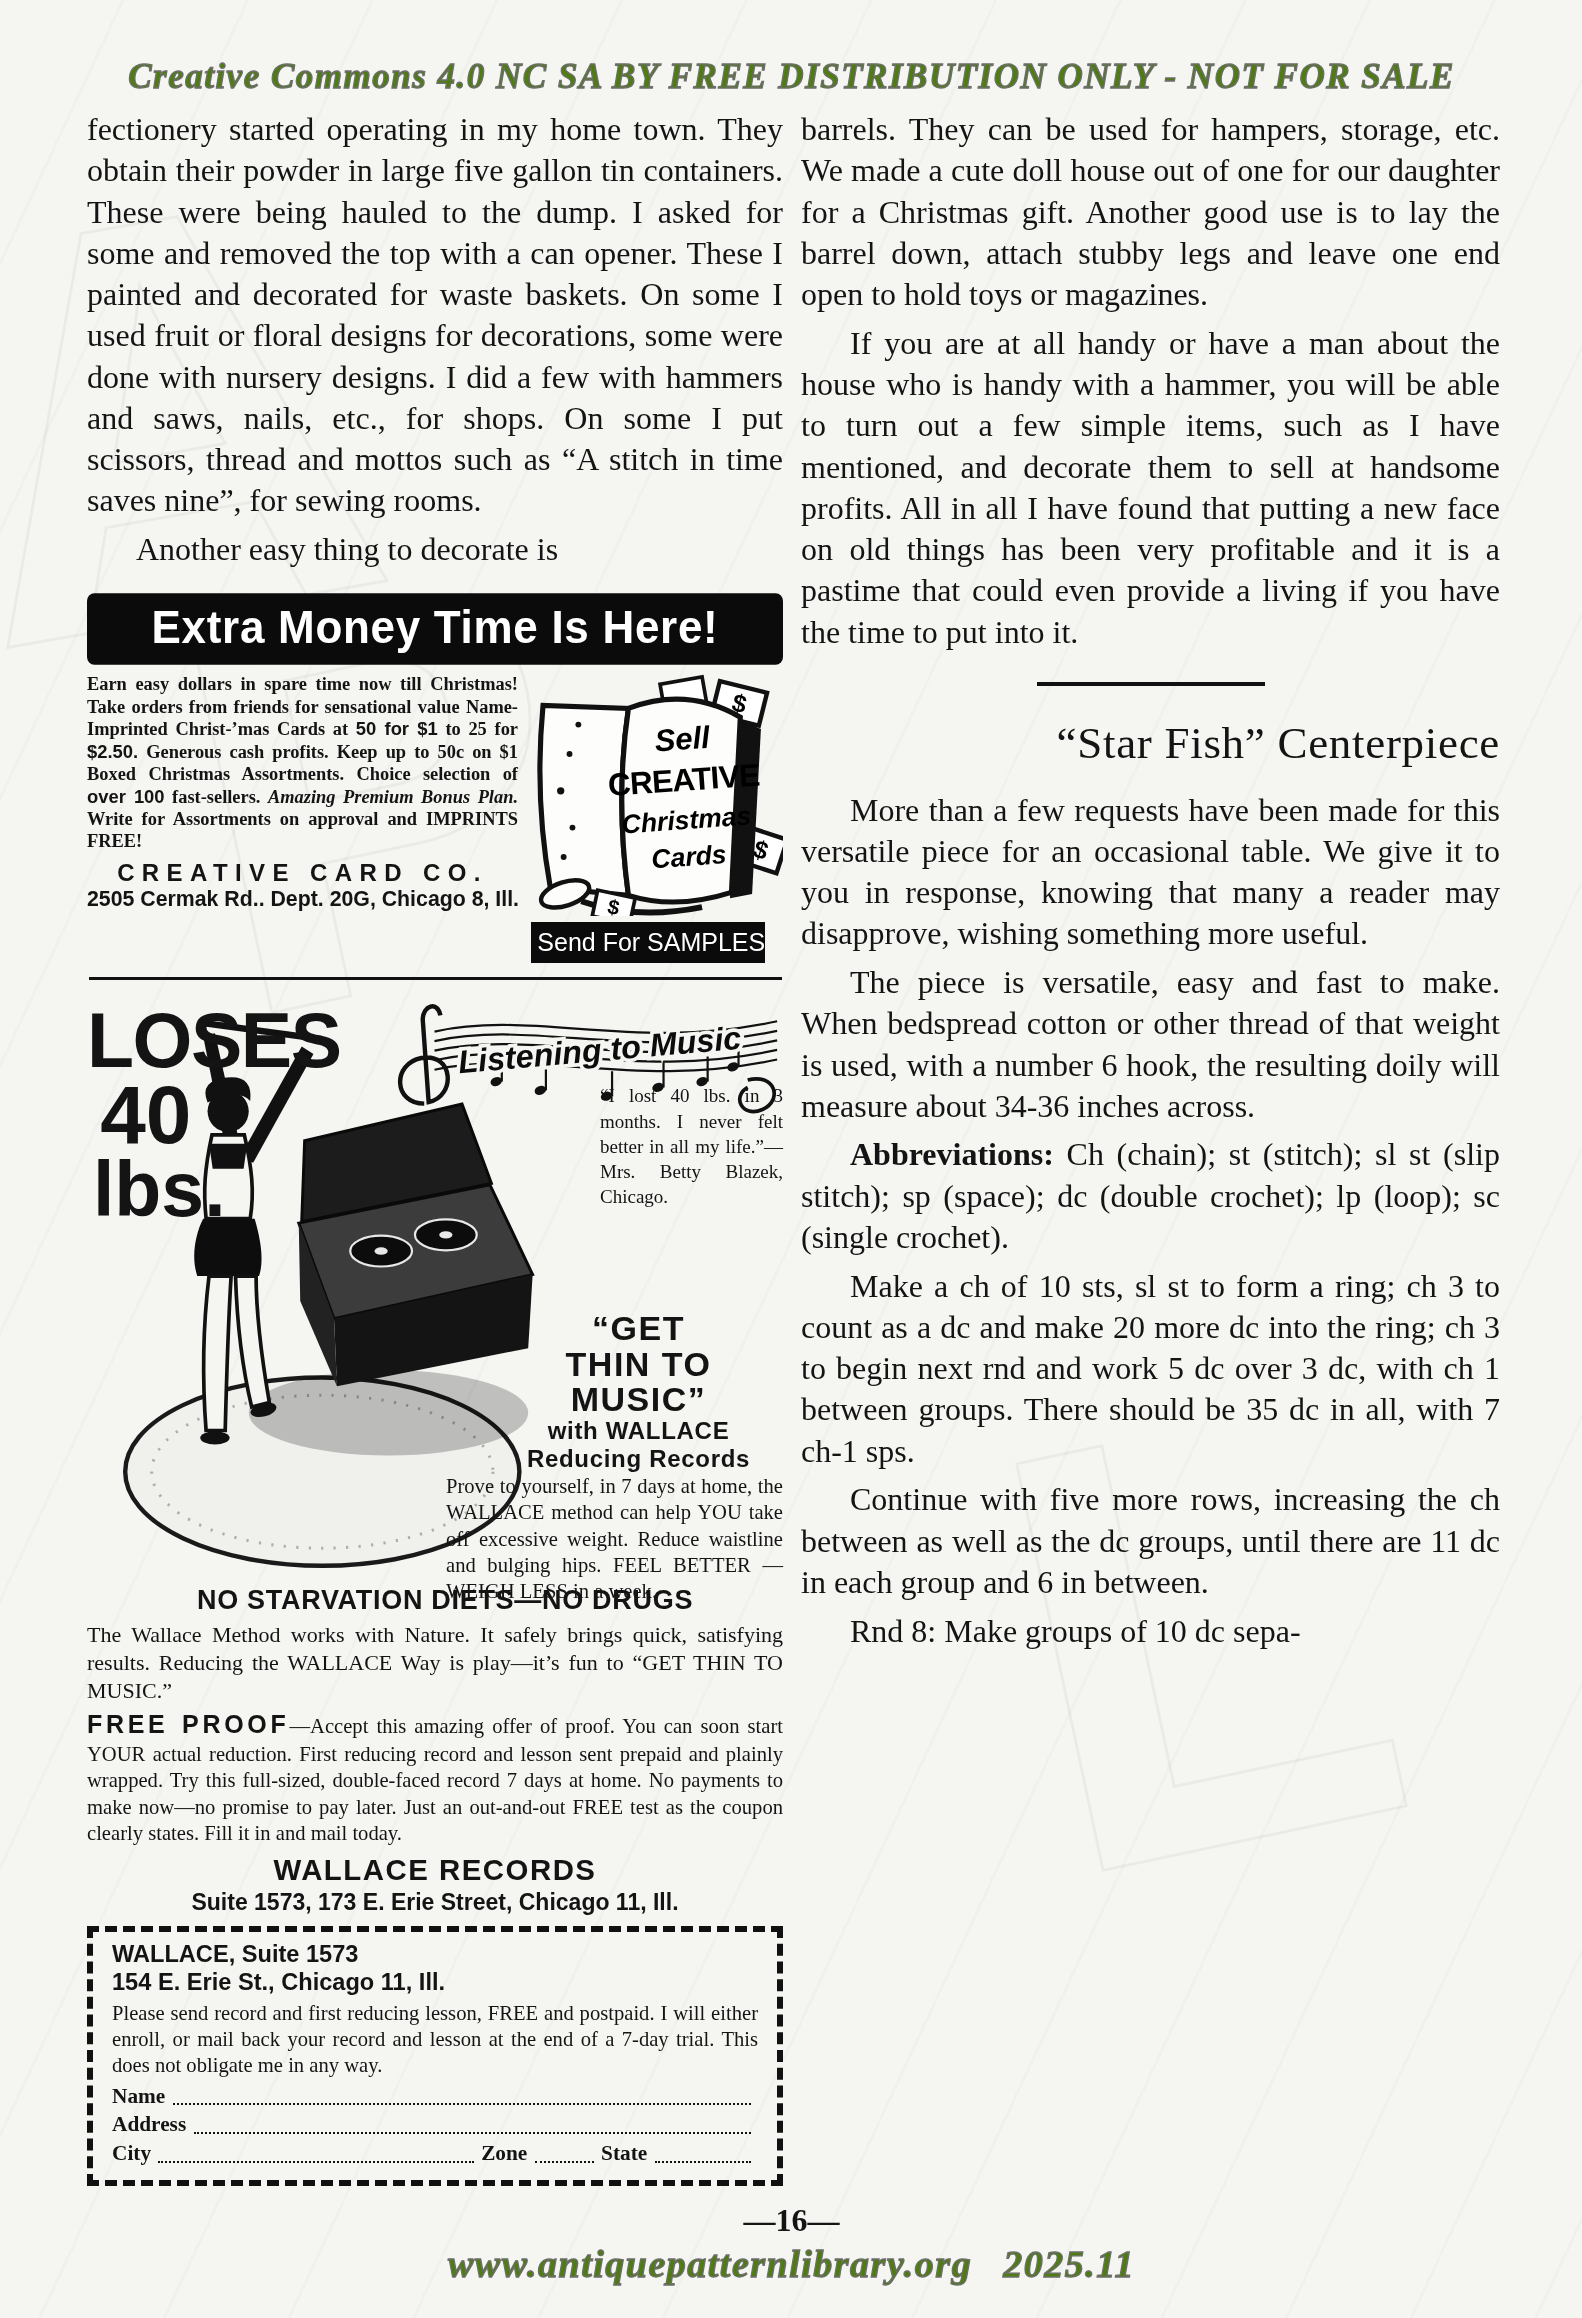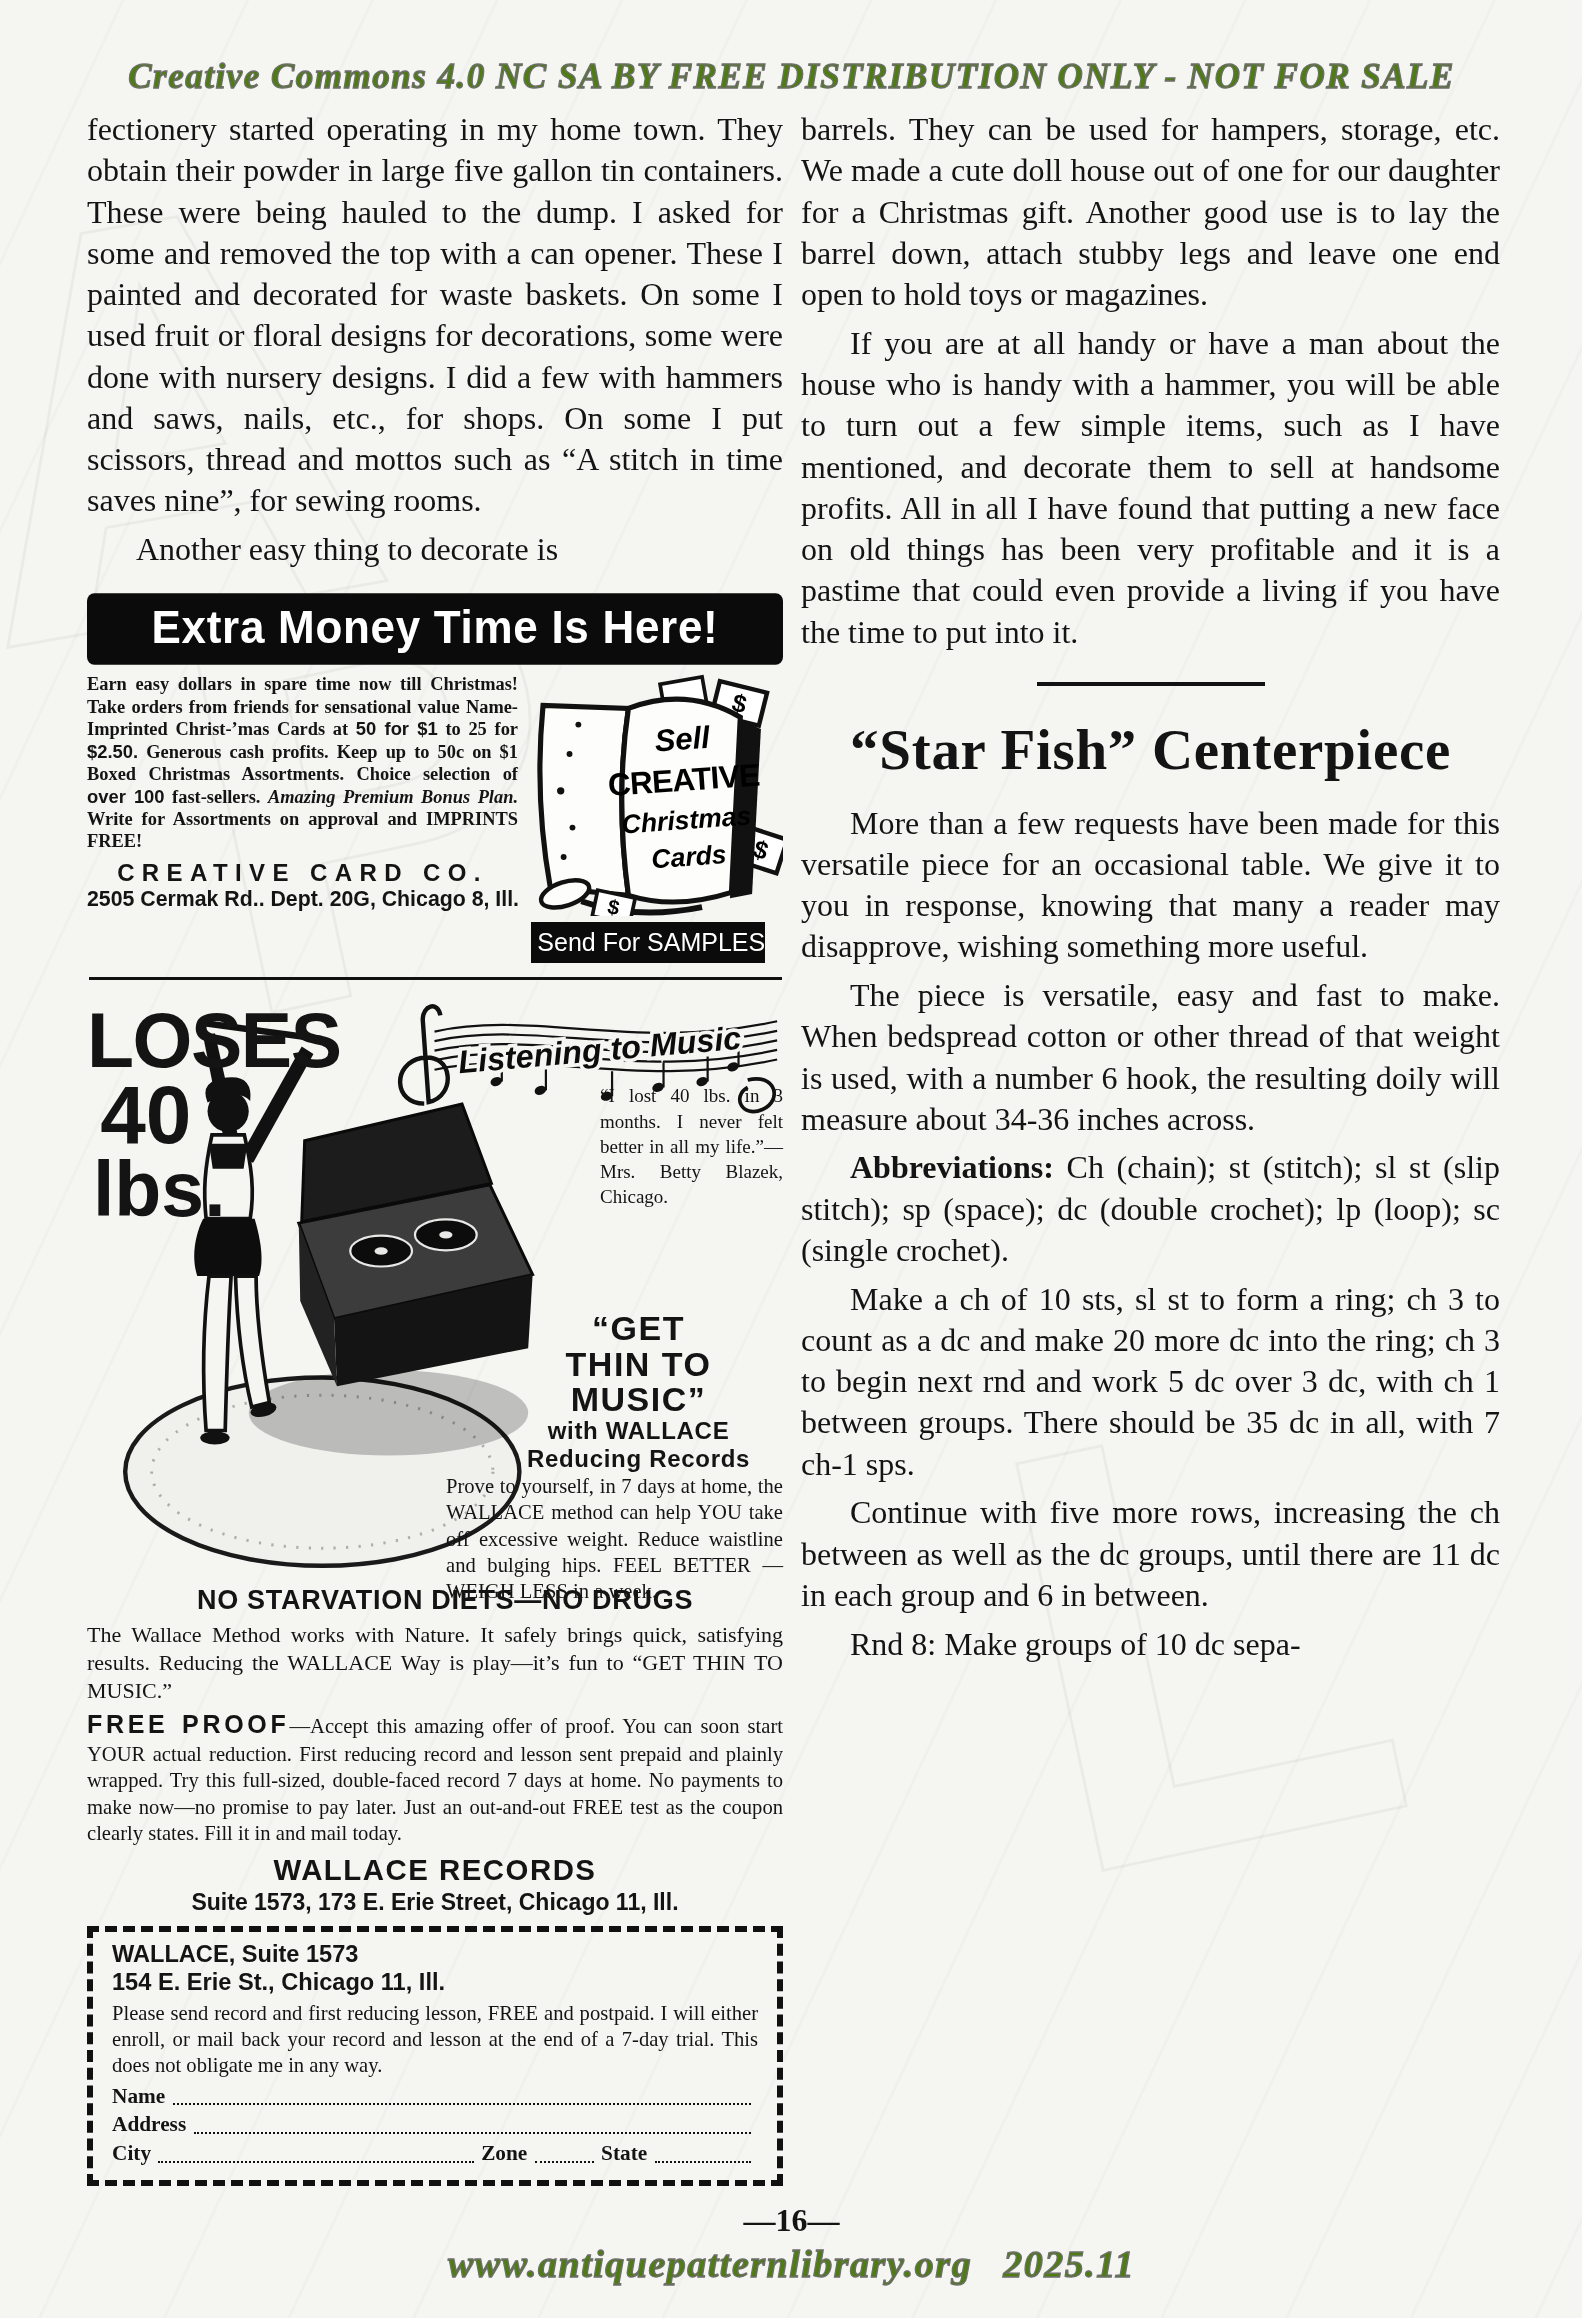--- a/index.html
+++ b/index.html
@@ -71,21 +71,21 @@
       text-align:center;margin-top:1.5px;}
   .coupon{border:6.6px dashed #111;margin-top:10.3px;padding:8.8px 19px 11.8px 19px;}
   .coupon .cl{font-family:"Liberation Sans",sans-serif;font-weight:800;font-size:23.6px;line-height:1.18;}
   .coupon .cbody{font-size:20.6px;line-height:1.26;text-align:justify;margin:4.4px 0 2.9px 0;}
   .c-row{display:flex;align-items:flex-end;font-size:21.3px;font-weight:bold;line-height:1.35;}
   .c-dots{flex:1;border-bottom:2.9px dotted #111;margin:0 7.4px 5.2px 7.4px;}
   .c-dots.fix90{flex:0 0 59px;}  .c-dots.fix140{flex:0 0 96px;}
 
   
   .sep-rule{width:228px;height:3.7px;background:#111;margin:29.4px auto 31px auto;}
-  .sf-head{font-size:57px;font-weight:bold;text-align:center;margin:0 0 20.6px 0;letter-spacing:0.7px;}
+  .sf-head{font-size:45px;font-weight:normal;text-align:right;margin:0 0 20.6px 0;letter-spacing:0.7px;}
   .bold{font-weight:bold;}
 
   
   .pageno{position:absolute;left:0;width:100%;top:2202px;text-align:center;
       font-size:32px;font-weight:bold;z-index:1;}
   .site{position:absolute;left:0;width:100%;top:2242px;text-align:center;
       font:italic 700 38px "Liberation Serif",serif;letter-spacing:1.5px;word-spacing:7.4px;z-index:1;}
   .site .ed{margin-left:31px;}
   svg text{font-family:"Liberation Sans",sans-serif;}
 </style>

